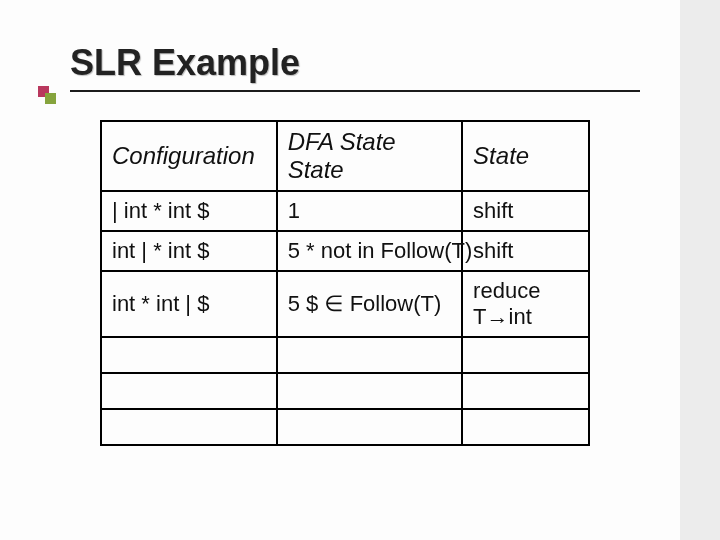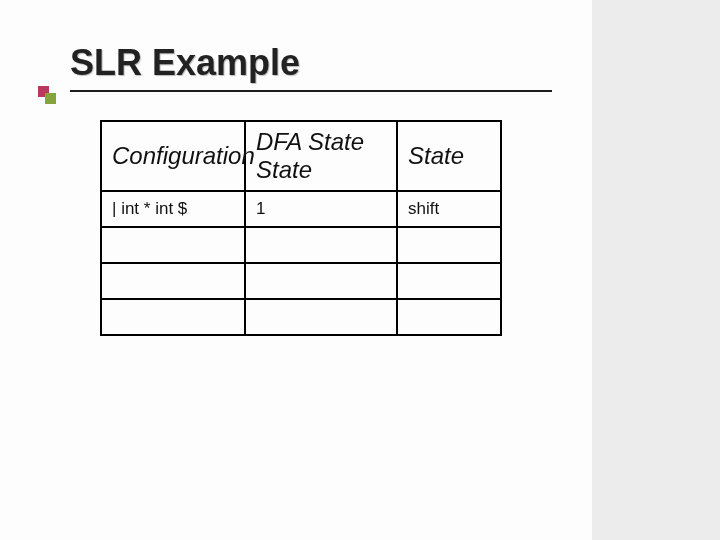--- a/index.html
+++ b/index.html
@@ -5,21 +5,21 @@
   html, body {
     margin: 0;
     padding: 0;
     width: 720px;
     height: 540px;
     background: #ececec;
     font-family: Georgia, "Times New Roman", serif;
   }
   .slide {
     position: relative;
-    width: 592px;
+    width: 680px;
     height: 540px;
     background: #fdfdfd;
     box-sizing: border-box;
   }
   .title-row {
     position: absolute;
     top: 42px;
     left: 70px;
     right: 40px;
     border-bottom: 2px solid #1c1c1c;
@@ -44,21 +44,21 @@
     border-collapse: collapse;
     table-layout: fixed;
   }
   col.c1 { width: 36%; }
   col.c2 { width: 38%; }
   col.c3 { width: 26%; }
   th, td {
     border: 2px solid #000;
     padding: 6px 10px 6px 10px;
     font-family: Verdana, Tahoma, sans-serif;
-    font-size: 17px;
+    font-size: 22px;
     color: #111;
     text-align: left;
     vertical-align: middle;
     height: 22px;
   }
   th {
     font-style: italic;
     font-weight: 400;
     font-size: 24px;
   }
@@ -116,20 +116,30 @@
           <th>State</th>
         </tr>
       </thead>
       <tbody>
         <tr>
           <td>| int * int $</td>
           <td class="annot">1</td>
           <td>shift</td>
         </tr>
         <tr>
+          <td>int | * int $</td>
+          <td class="annot">5   * not in Follow(T)</td>
+          <td>shift</td>
+        </tr>
+        <tr>
+          <td>int * int | $</td>
+          <td class="annot">5   $ ∈ Follow(T)</td>
+          <td>reduce T→int</td>
+        </tr>
+        <tr>
           <td></td>
           <td></td>
           <td></td>
         </tr>
         <tr>
           <td></td>
           <td></td>
           <td></td>
         </tr>
         <tr>

